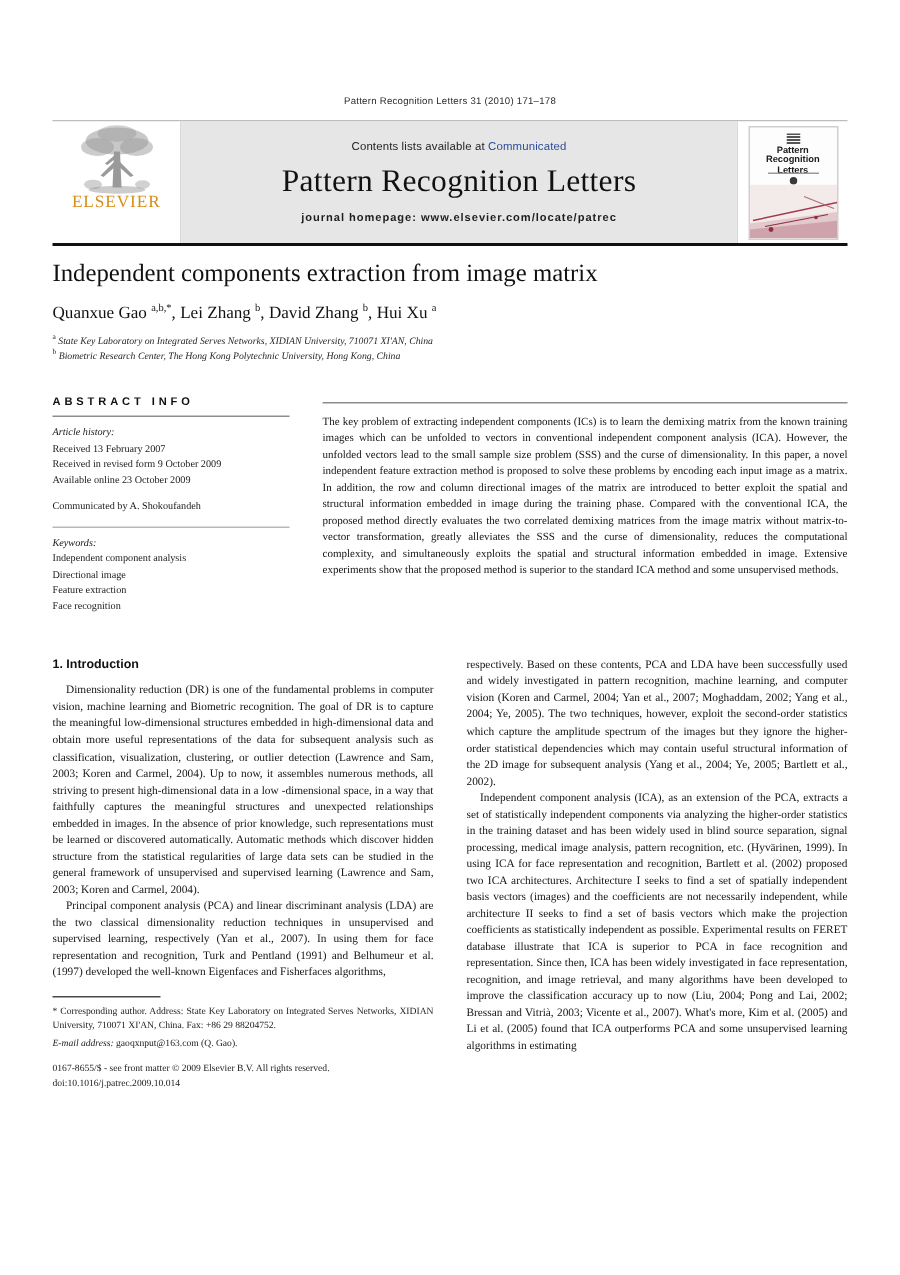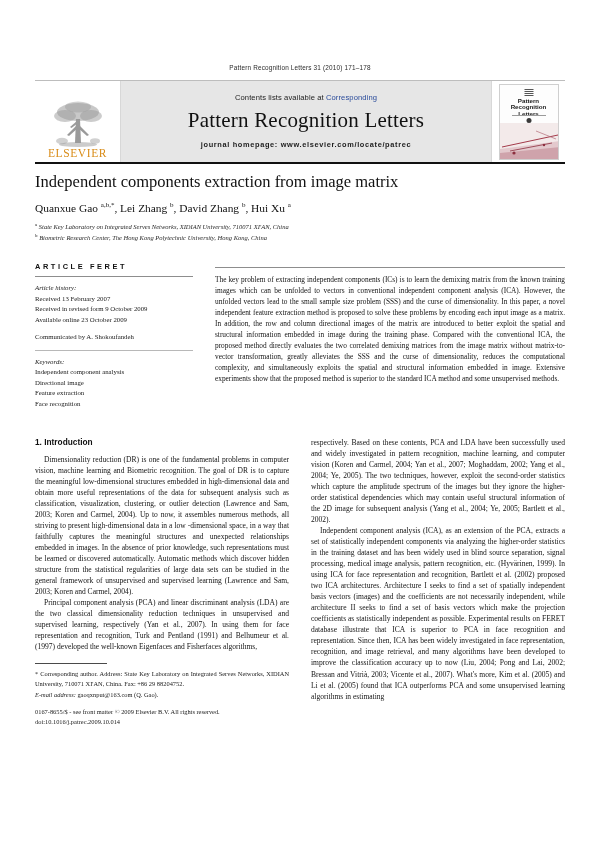--- a/index.html
+++ b/index.html
@@ -35,21 +35,21 @@
     margin-top: 9px;
     display: flex;
     align-items: stretch;
     height: 82px;
     border-top: 1px solid #bdbdbd;
   }
   .logo-cell {
     width: 86px;
     flex: 0 0 86px;
     display: flex;
-    align-items: flex-end;
+    align-items: flex-start;
     justify-content: center;
     padding-bottom: 3px;
     background: #fff;
     border-right: 1px solid #d8d8d8;
   }
   .logo-inner { width: 72px; text-align: center; }
   .logo-tree { display:block; margin: 0 auto; }
   .logo-word {
     font-family: "Liberation Serif", serif;
     font-size: 11.5px;
@@ -279,21 +279,21 @@
             <ellipse cx="29" cy="45.5" rx="19" ry="2.6" opacity=".5"></ellipse>
             <ellipse cx="13" cy="42" rx="6" ry="3.2" opacity=".45"></ellipse>
             <ellipse cx="46" cy="42" rx="5" ry="2.8" opacity=".45"></ellipse>
           </g>
         </svg>
         <div class="logo-word">ELSEVIER</div>
       </div>
     </div>
 
     <div class="banner">
-      <div class="banner-top"><span>Contents lists available at </span><span class="sd">Corresponding</span></div>
+      <div class="banner-top"><span>Contents lists available at </span><span class="sd">Communicated</span></div>
       <div class="journal-title">Pattern Recognition Letters</div>
       <div class="banner-bottom">journal homepage: www.elsevier.com/locate/patrec</div>
     </div>
 
     <div class="cover-cell">
       <div class="cover">
         <div class="cover-brand"></div>
         <div class="cover-title">Pattern Recognition<br>Letters</div>
         <div class="cover-sub"></div>
         <div class="cover-dot"></div>
@@ -317,21 +317,21 @@
     <div class="authors">Quanxue Gao <sup>a,b,</sup><sup>*</sup>, Lei Zhang <sup>b</sup>, David Zhang <sup>b</sup>, Hui Xu <sup>a</sup></div>
     <div class="affils">
       <div class="affil"><sup>a</sup> <span>State Key Laboratory on Integrated Serves Networks, XIDIAN University, 710071 XI'AN, China</span></div>
       <div class="affil"><sup>b</sup> <span>Biometric Research Center, The Hong Kong Polytechnic University, Hong Kong, China</span></div>
     </div>
   </div>
 
   <div class="info-abstract">
 
     <div class="col-info">
-      <div class="sec-label">ARTICLE FERET</div>
+      <div class="sec-label">ABSTRACT INFO</div>
       <div class="hline"></div>
       <div class="info-head">Article history:</div>
       <div class="info-line">Received 13 February 2007</div>
       <div class="info-line">Received in revised form 9 October 2009</div>
       <div class="info-line">Available online 23 October 2009</div>
       <div class="info-gap"></div>
       <div class="info-line">Communicated by A. Shokoufandeh</div>
       <div class="hline-thin"></div>
       <div class="info-head">Keywords:</div>
       <div class="info-line">Independent component analysis</div>

